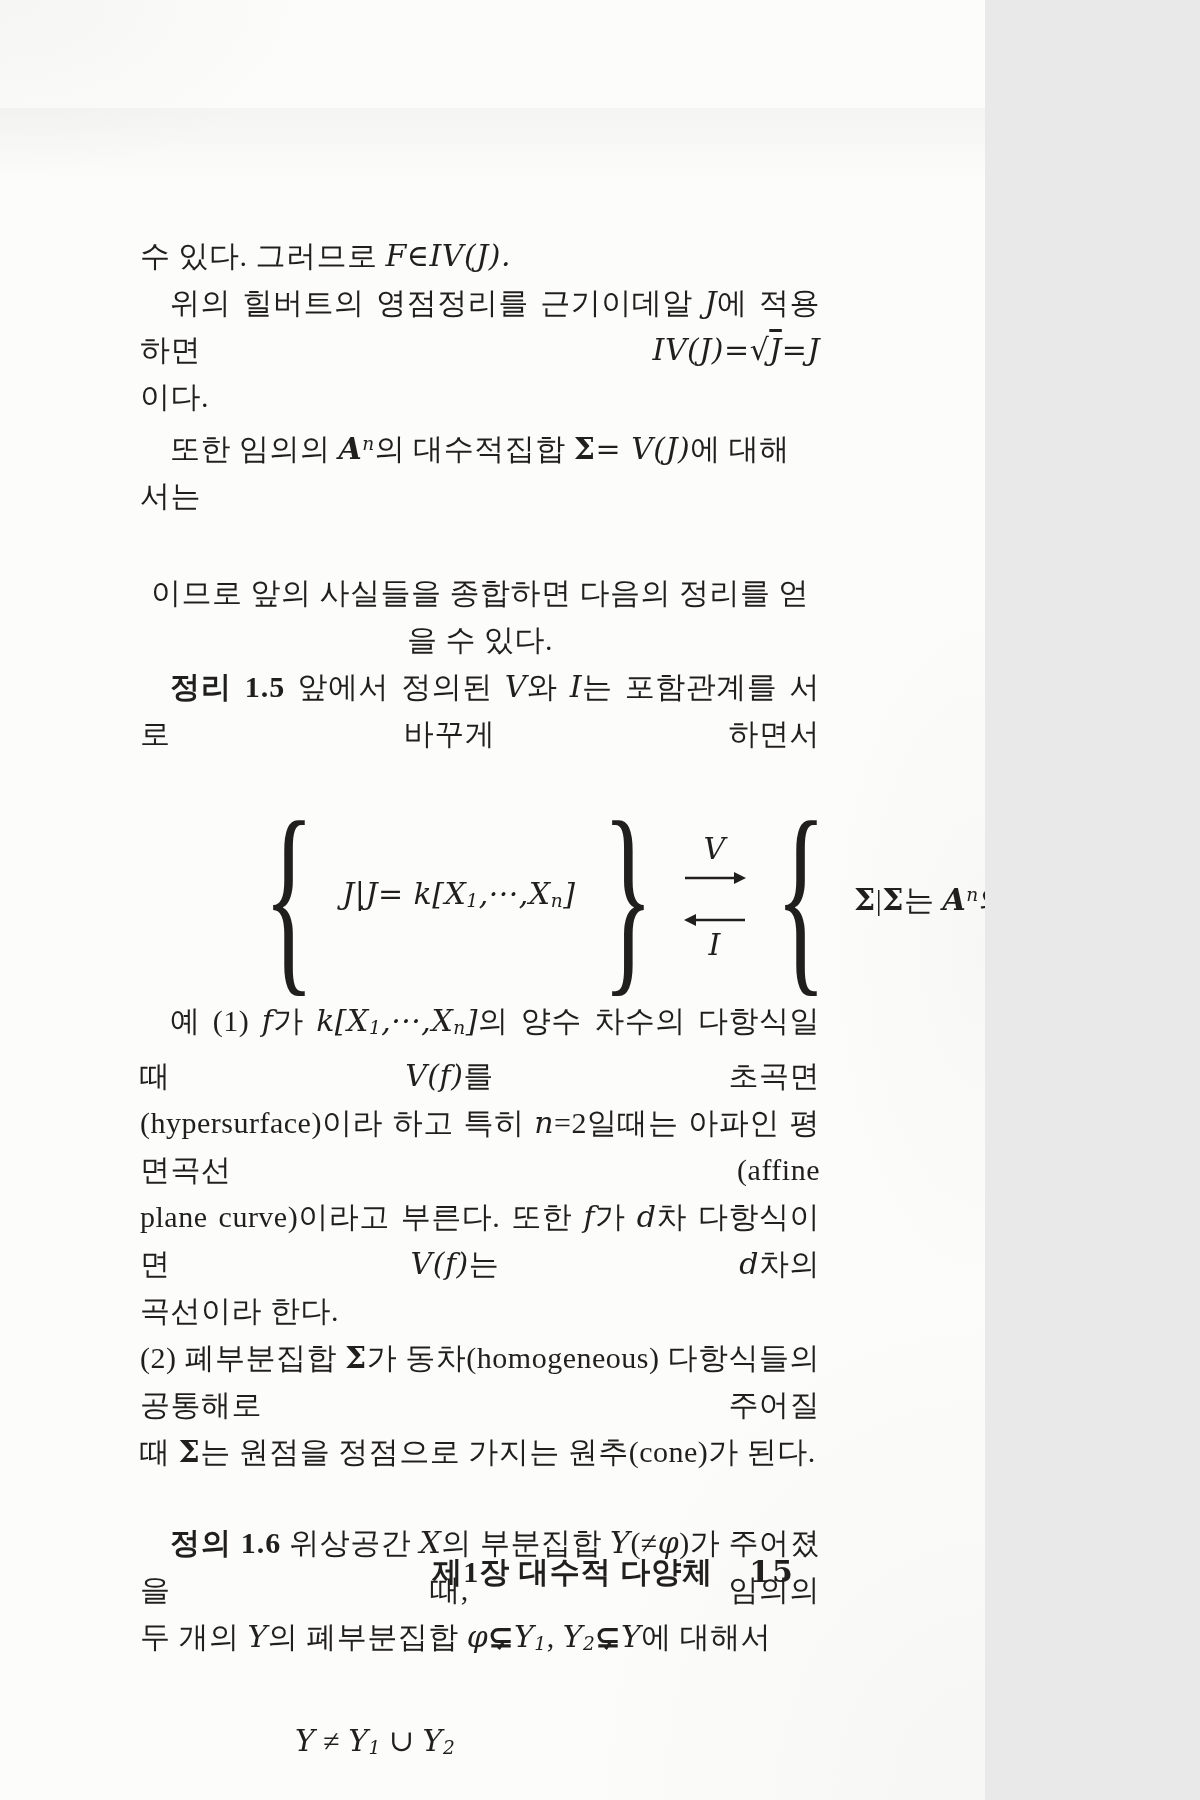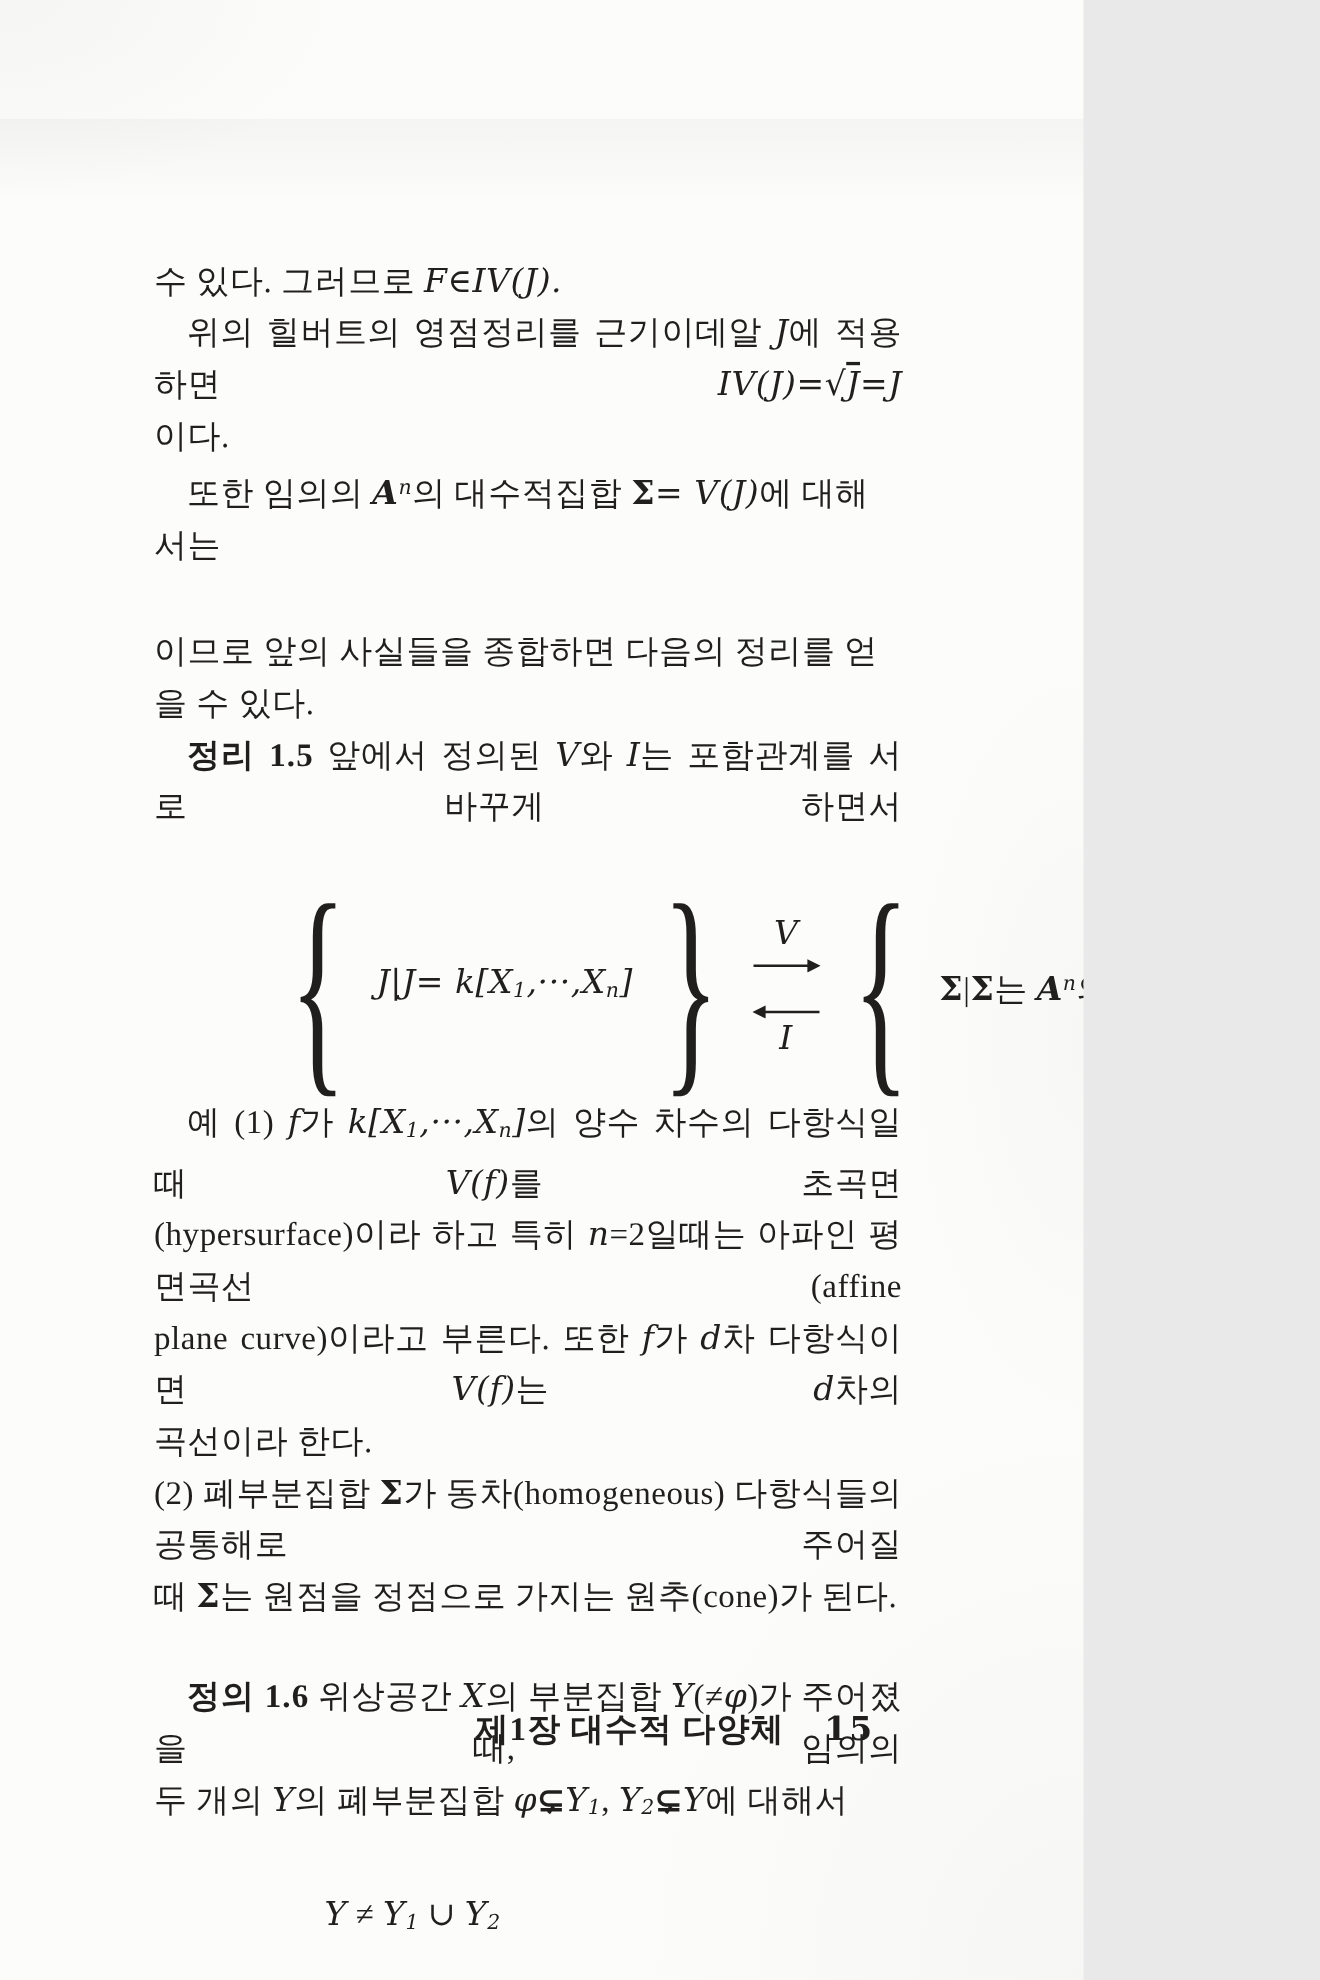--- a/index.html
+++ b/index.html
@@ -30,21 +30,21 @@
   
   .s-i{font-style:italic;font-family:"DejaVu Serif",serif;letter-spacing:0.5px;}
   .s-bi{font-style:italic;font-weight:bold;font-family:"DejaVu Serif",serif;}
   .s-b{font-weight:bold;letter-spacing:1px;}
   .s-sub{font-style:italic;font-family:"DejaVu Serif",serif;font-size:0.62em;vertical-align:-0.18em;}
   .s-sup{font-style:italic;font-family:"DejaVu Serif",serif;font-size:0.62em;vertical-align:0.5em;}
   .s-ovl{font-style:italic;font-family:"DejaVu Serif",serif;text-decoration:overline;}
   .s-sg{font-family:"DejaVu Serif",serif;font-weight:600;}
 
   .eq1{margin:60px 0 0 160px;}
-  .l5gap{margin-top:50px;}
+  .l5gap{margin-top:50px;text-align:center;}
   .l8gap{margin-top:8px;}
   .l14gap{margin-top:44px;}
   .eq2{margin:50px 0 0 155px;}
 
   
   .diagram{
     margin:47px 0 0 112px;height:185px;
     display:flex;align-items:center;width:fit-content;
   }
   .brace{

